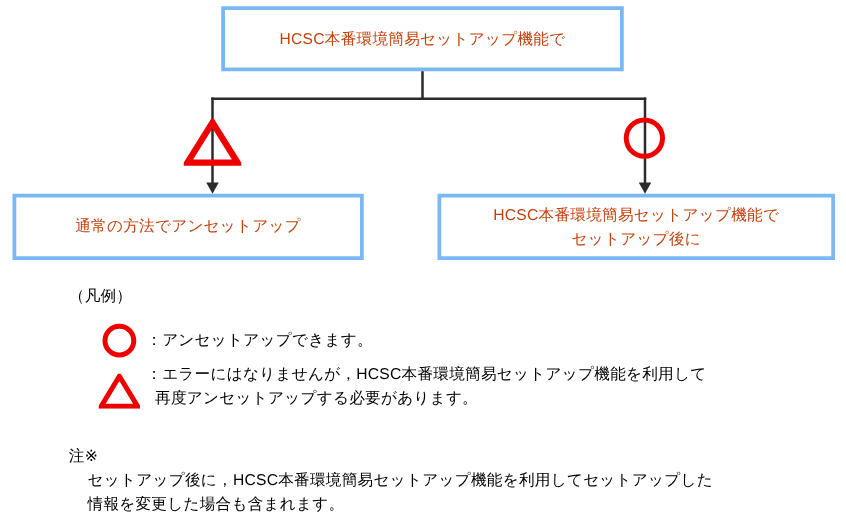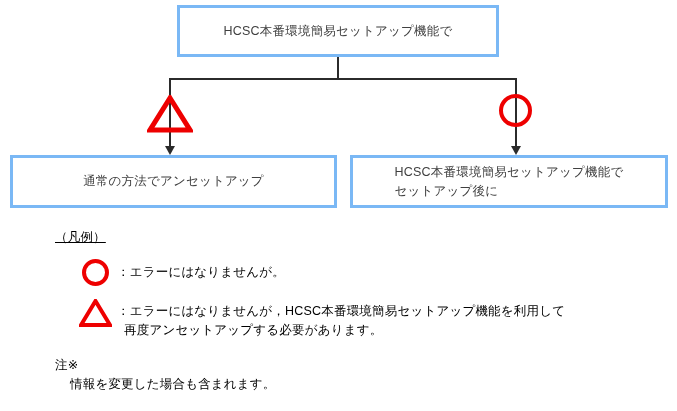--- a/index.html
+++ b/index.html
@@ -18,29 +18,30 @@
 
   
   .flow-box {
     position: absolute;
     box-sizing: border-box;
     border: 3px solid #7ab8f5;
     background: #ffffff;
     display: flex;
     align-items: center;
     justify-content: center;
+    text-align: center;
     font-size: 12.5px;
     line-height: 1.5;
     letter-spacing: 0.2px;
-    color: #404040;
+    color: #c2410c;
   }
   .flow-box .box-text { display: block; }
 
   #box-top      { left: 177px; top: 5px;   width: 322px; height: 52px; }
-  #box-normal   { left: 10px;  top: 155px; width: 327px; height: 53px; font-family: Liberation Serif, serif; }
+  #box-normal   { left: 10px;  top: 155px; width: 281px; height: 53px; font-family: Liberation Serif, serif; }
   #box-hcsc     { left: 350px; top: 155px; width: 318px; height: 53px; }
 
   
   .conn {
     position: absolute;
     background: #2b2b2b;
   }
   .v-line { width: 1.6px; }
   .h-line { height: 1.6px; }
 
@@ -74,21 +75,20 @@
   .marker-triangle { overflow: visible; }
   #marker-triangle-flow { left: 147px; top: 95px; width: 46px; height: 38px; }
 
   
   #legend-title {
     position: absolute;
     left: 55px;
     top: 229px;
     font-size: 12.5px;
     letter-spacing: 0.2px;
-    text-decoration: underline;
   }
 
   .legend-row { position: absolute; }
 
   #legend-circle {
     left: 82px; top: 259px;
     width: 27px; height: 27px;
     box-sizing: border-box;
     border: 4px solid #ee0000;
     border-radius: 50%;
@@ -100,21 +100,21 @@
     letter-spacing: 0.2px;
     white-space: nowrap;
   }
 
   #legend-triangle {
     left: 79px; top: 299px;
     width: 33px; height: 28px;
   }
   #legend-triangle-text {
     position: absolute;
-    left: 117px; top: 302px;
+    left: 117px; top: 290px;
     font-size: 12.5px;
     line-height: 1.55;
     letter-spacing: 0.2px;
     white-space: nowrap;
   }
 
   
   #note-label {
     position: absolute;
     left: 55px; top: 357px;
@@ -164,28 +164,29 @@
   <svg width="46" height="38" viewBox="0 0 46 38">
     <polygon points="23,3 43,35 3,35" fill="none" stroke="#ee0000" stroke-width="5" stroke-linejoin="miter"></polygon>
   </svg>
 </div>
 
 <div class="marker marker-circle" id="marker-circle-flow"></div>
 
 <div id="legend-title">（凡例）</div>
 
 <div class="legend-row marker-circle" id="legend-circle"></div>
-<div id="legend-circle-text">：エラーにはなりませんが。</div>
+<div id="legend-circle-text">：アンセットアップできます。</div>
 
 <div class="legend-row" id="legend-triangle">
   <svg width="33" height="28" viewBox="0 0 33 28">
     <polygon points="16.5,2 31,26 2,26" fill="none" stroke="#ee0000" stroke-width="4" stroke-linejoin="miter"></polygon>
   </svg>
 </div>
 <div id="legend-triangle-text">
   <div>：エラーにはなりませんが，HCSC本番環境簡易セットアップ機能を利用して</div>
   <div style="padding-left:7px;font-family:Liberation Serif, serif;">再度アンセットアップする必要があります。</div>
 </div>
 
 <div id="note-label">注※</div>
 <div id="note-body">
+  <div>セットアップ後に，HCSC本番環境簡易セットアップ機能を利用してセットアップした</div>
   <div>情報を変更した場合も含まれます。</div>
 </div>
 
 </body></html>

